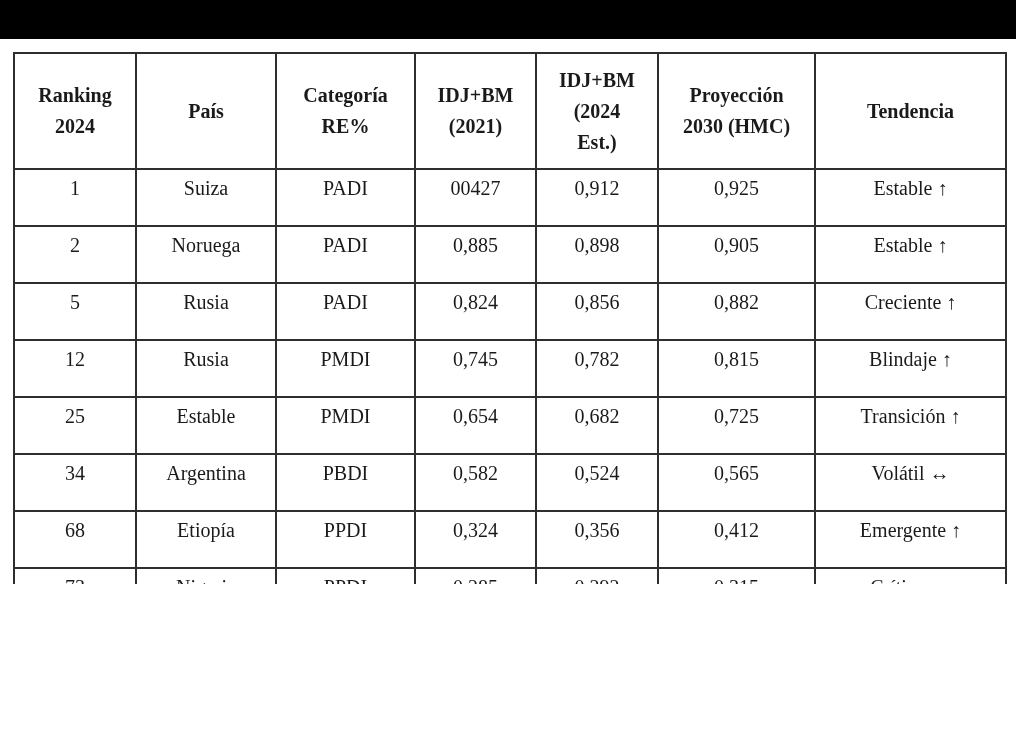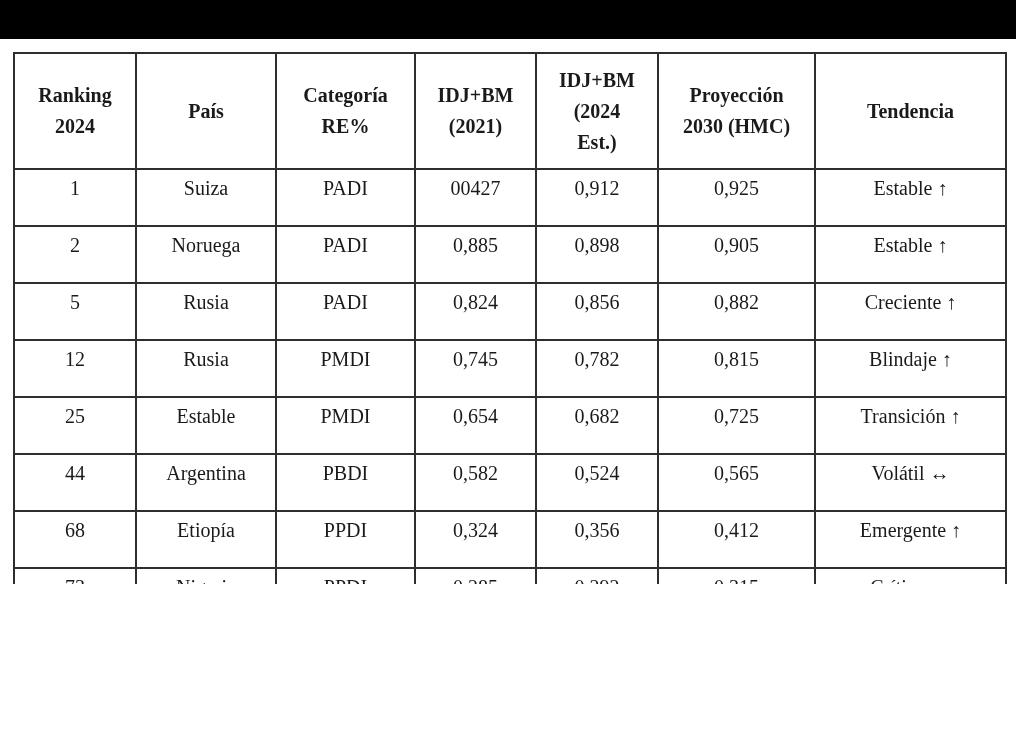--- a/index.html
+++ b/index.html
@@ -151,21 +151,21 @@
         <tr>
           <td class="col-ranking">25</td>
           <td class="col-pais">Estable</td>
           <td class="col-categoria">PMDI</td>
           <td class="col-idj_2021">0,654</td>
           <td class="col-idj_2024">0,682</td>
           <td class="col-proyeccion">0,725</td>
           <td class="col-tendencia">Transición ↑</td>
         </tr>
         <tr>
-          <td class="col-ranking">44</td>
+          <td class="col-ranking">34</td>
           <td class="col-pais">Argentina</td>
           <td class="col-categoria">PBDI</td>
           <td class="col-idj_2021">0,582</td>
           <td class="col-idj_2024">0,524</td>
           <td class="col-proyeccion">0,565</td>
           <td class="col-tendencia">Volátil ↔</td>
         </tr>
         <tr>
           <td class="col-ranking">68</td>
           <td class="col-pais">Etiopía</td>

